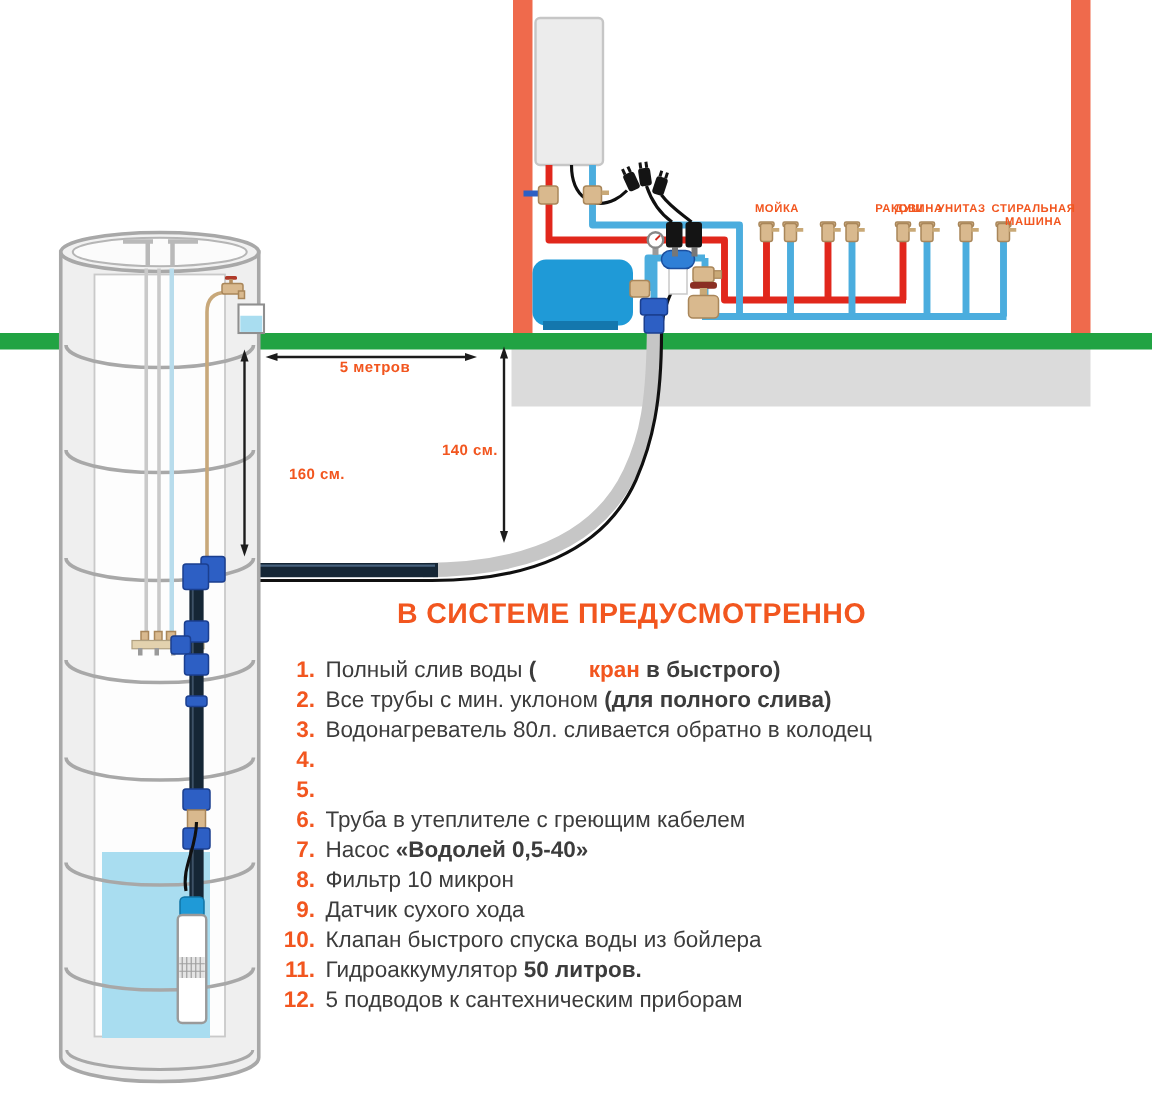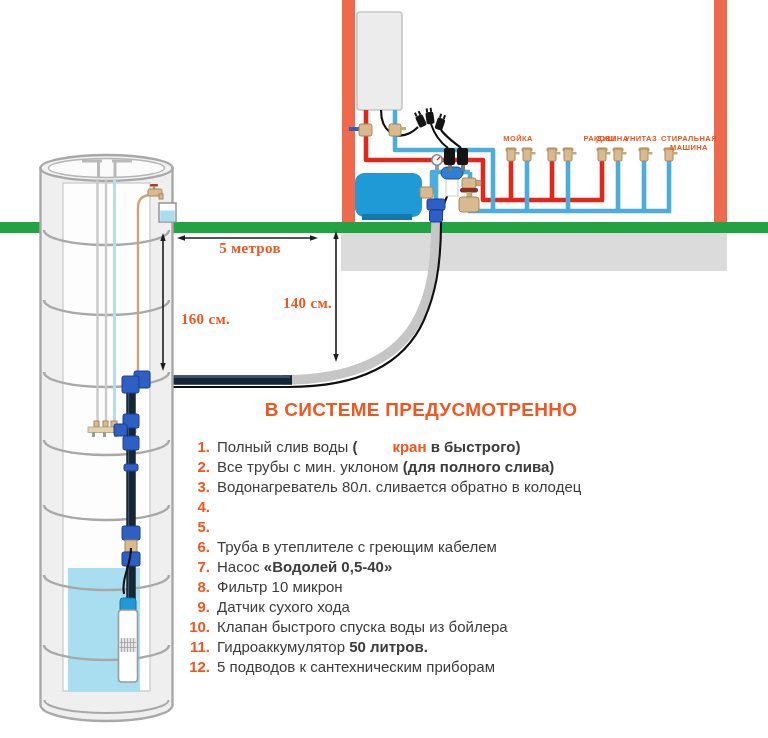--- a/index.html
+++ b/index.html
@@ -6,21 +6,21 @@
     --accent:#f2561f; --wall:#ef6a4c; --green:#21a343; --hot:#e1271c;
     --cold:#4badde; --navy:#152635; --tank:#1f9ad7; --water:#a9ddf0;
     --tan:#d9b98e; --tanline:#a9865a; --ink:#3c3c3c;
   }
   html,body{margin:0;padding:0;background:#fff;}
   .stage{position:relative;width:768px;height:738px;background:#fff;overflow:hidden;
          font-family:"Liberation Sans",sans-serif;}
   .stage svg{position:absolute;left:0;top:0;}
   .lbl{position:absolute;color:var(--accent);font-weight:bold;}
   .fixture-lbl{font-size:7.5px;line-height:8.5px;letter-spacing:.4px;text-align:center;top:135px;}
-  .meas-lbl{font-size:15px;letter-spacing:.3px;font-family:Liberation Serif, serif;}
+  .meas-lbl{font-size:10px;letter-spacing:.3px;}
   .title{left:231px;top:399px;width:380px;text-align:center;font-size:19px;letter-spacing:.3px;}
   .checklist{position:absolute;left:189px;top:437px;width:406px;color:var(--ink);
              font-size:15px;line-height:20px;}
   .cl-item{display:flex;}
   .cl-num{flex:0 0 21px;text-align:right;margin-right:7px;color:var(--accent);font-weight:bold;}
   .seg-b{font-weight:bold;}
   .seg-o{font-weight:bold;color:var(--accent);padding-left:35px;}
   
   .ground{fill:var(--green);}
   .wall{fill:var(--wall);}

